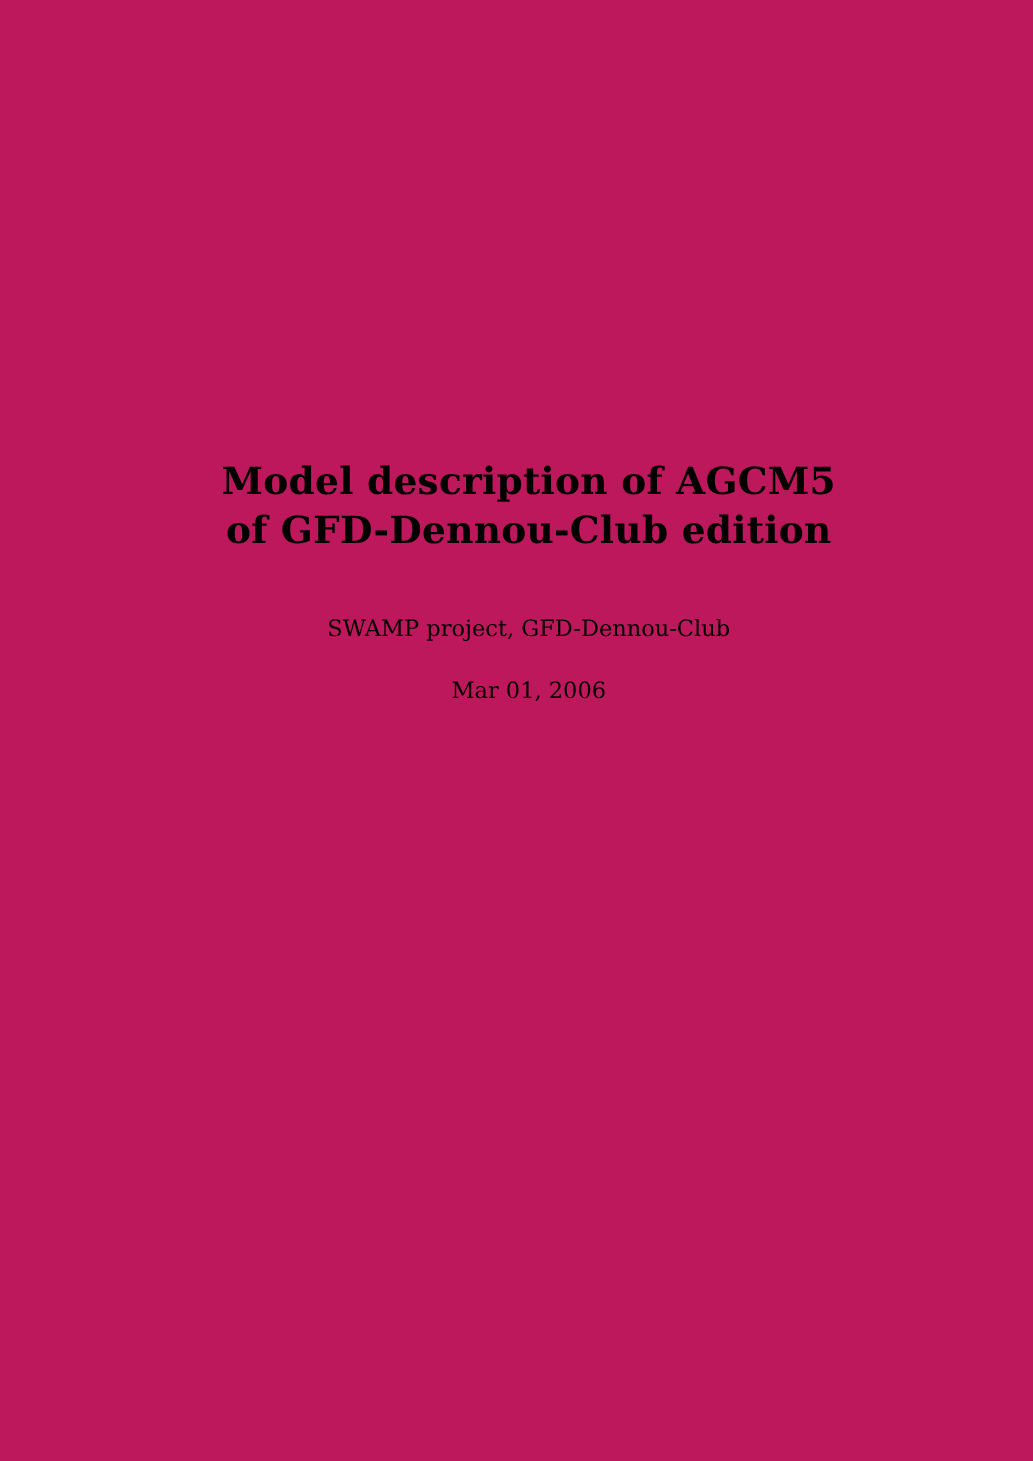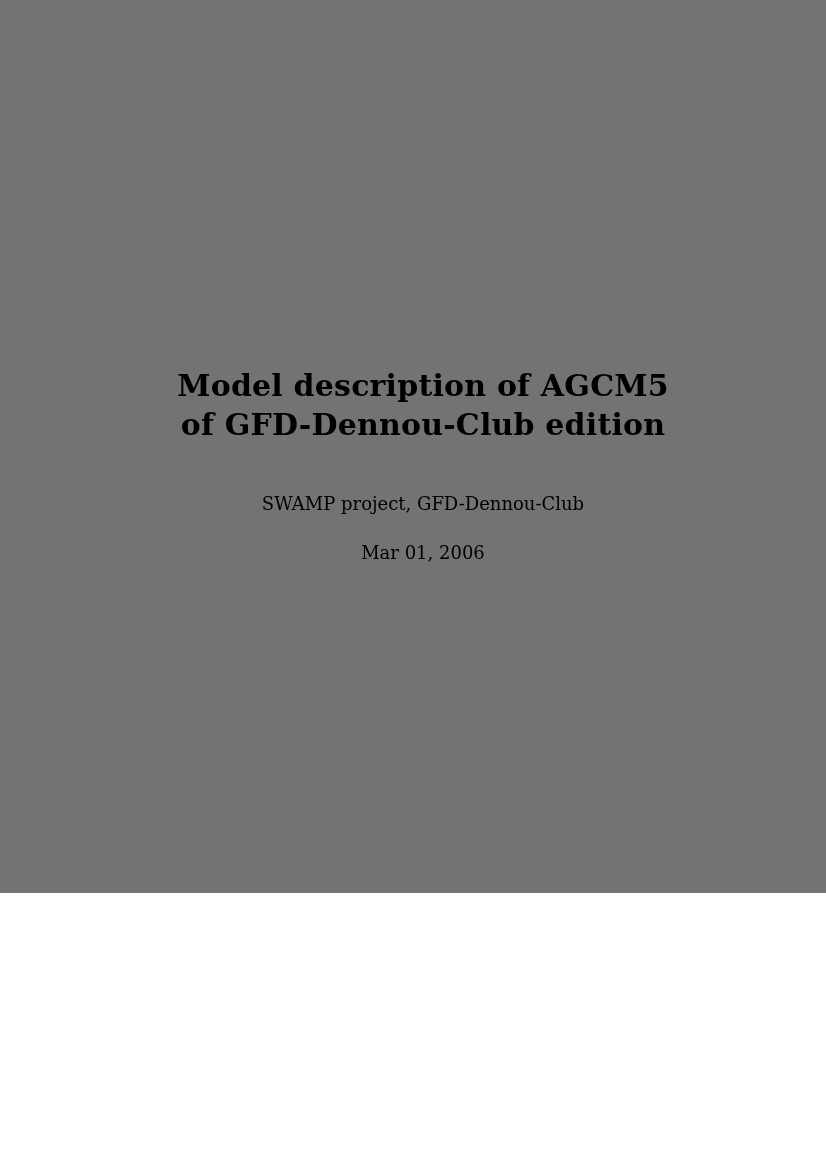--- a/index.html
+++ b/index.html
@@ -8,22 +8,22 @@
     }
     body {
       width: 826px;
       height: 1169px;
       background: #ffffff;
       overflow: hidden;
     }
     .page {
       position: relative;
       width: 826px;
-      height: 893px;
-      background: #737373;
+      height: 1169px;
+      background: #be185d;
       color: #000000;
       font-family: "DejaVu Serif", "Liberation Serif", serif;
     }
     
     .doc-title {
       position: absolute;
       top: 366px;
       left: 0;
       width: 100%;
       margin: 0;

